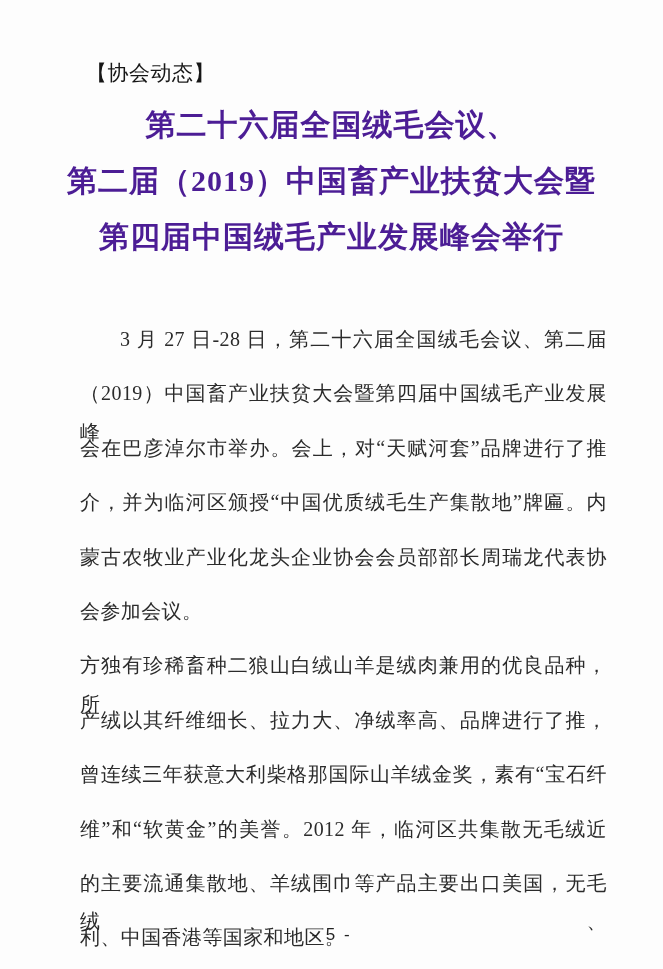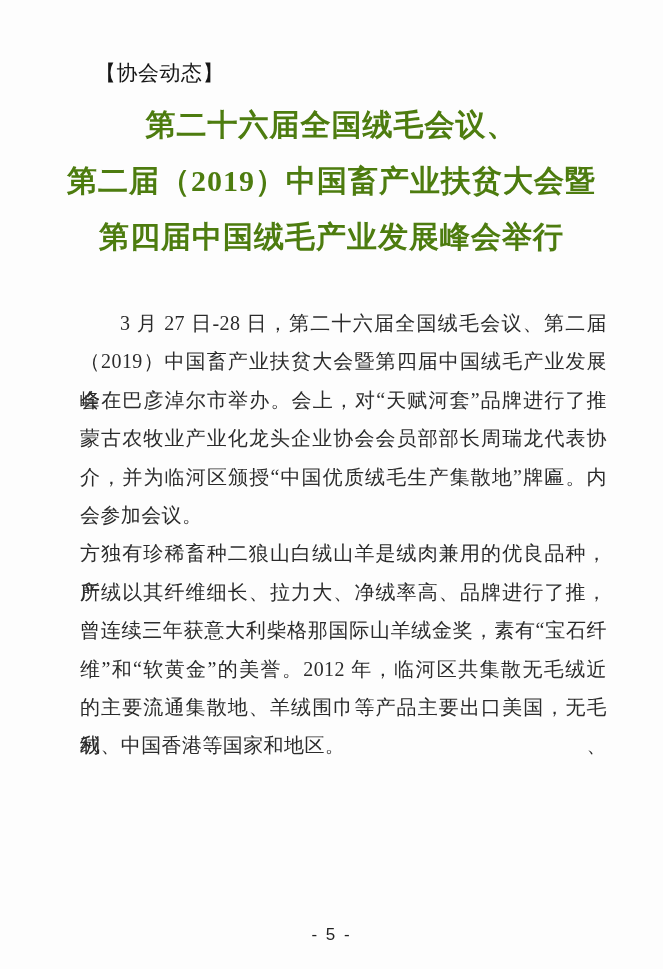--- a/index.html
+++ b/index.html
@@ -13,56 +13,57 @@
     height: 969px;
     margin: 0 auto;
     background: #fdfdfd;
     overflow: hidden;
     font-family: "Liberation Serif", "DejaVu Serif", serif;
     color: #262626;
   }
   .section-label {
     position: absolute;
     top: 58px;
-    left: 95px;
+    left: 86px;
     font-family: "Liberation Sans", "DejaVu Sans", sans-serif;
     font-size: 21px;
     line-height: 30px;
     color: #161616;
     letter-spacing: 0.5px;
   }
   .title-block {
     position: absolute;
     top: 97px;
     left: 54px;
     width: 555px;
     text-align: center;
     font-weight: bold;
     font-size: 30px;
     line-height: 56px;
-    color: #4d7c0f;
+    color: #4c1d95;
     letter-spacing: 1px;
   }
   .title-line {
     height: 56px;
   }
   .body-block {
     position: absolute;
     top: 304px;
     left: 80px;
     width: 527px;
     font-size: 20px;
     color: #2b2b2b;
   }
   .body-line {
     height: 38.4px;
     line-height: 38.4px;
     text-align: justify;
     text-align-last: justify;
     letter-spacing: 0.4px;
+    margin-top: 16px;
   }
   .body-line.first {
     text-indent: 40px;
   }
   .body-line.lastline {
     text-align-last: left;
   }
   .page-footer {
     position: absolute;
     top: 925px;
@@ -86,22 +87,22 @@
     <div class="title-line">第二十六届全国绒毛会议、</div>
     <div class="title-line">第二届（2019）中国畜产业扶贫大会暨</div>
     <div class="title-line">第四届中国绒毛产业发展峰会举行</div>
   </div>
 
   <div class="body-block">
 
     <div class="body-line first">3 月 27 日-28 日，第二十六届全国绒毛会议、第二届</div>
     <div class="body-line">（2019）中国畜产业扶贫大会暨第四届中国绒毛产业发展峰</div>
     <div class="body-line">会在巴彦淖尔市举办。会上，对“天赋河套”品牌进行了推</div>
+    <div class="body-line">介，并为临河区颁授“中国优质绒毛生产集散地”牌匾。内</div>
     <div class="body-line">蒙古农牧业产业化龙头企业协会会员部部长周瑞龙代表协</div>
-    <div class="body-line">介，并为临河区颁授“中国优质绒毛生产集散地”牌匾。内</div>
     <div class="body-line lastline">会参加会议。</div>
 
     <div class="body-line">方独有珍稀畜种二狼山白绒山羊是绒肉兼用的优良品种，所</div>
     <div class="body-line">产绒以其纤维细长、拉力大、净绒率高、品牌进行了推，</div>
     <div class="body-line">曾连续三年获意大利柴格那国际山羊绒金奖，素有“宝石纤</div>
     <div class="body-line">维”和“软黄金”的美誉。2012 年，临河区共集散无毛绒近</div>
     <div class="body-line">的主要流通集散地、羊绒围巾等产品主要出口美国，无毛绒、</div>
     <div class="body-line lastline">利、中国香港等国家和地区。</div>
 
 

